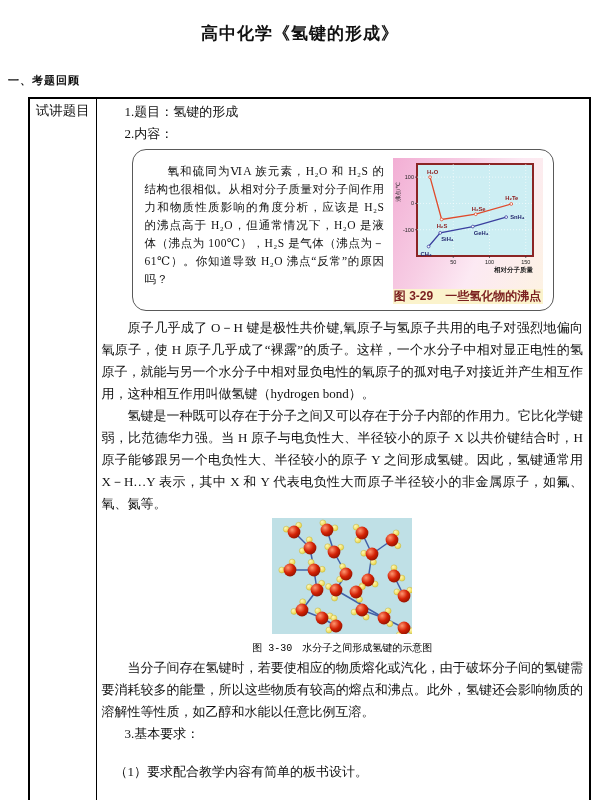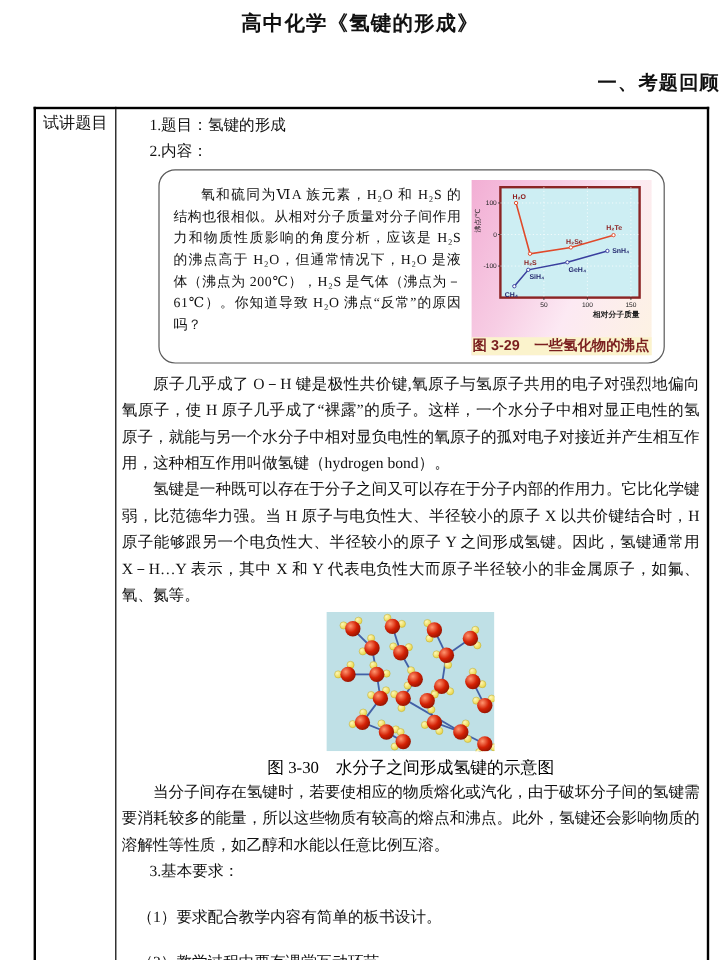--- a/index.html
+++ b/index.html
@@ -1,60 +1,60 @@
 <!DOCTYPE html>
 <html lang="zh"><head>
 <meta charset="utf-8">
 <style>
   * { margin:0; padding:0; box-sizing:border-box; }
   html,body { width:600px; height:800px; background:#ffffff; overflow:hidden;
     font-family:"Liberation Serif","DejaVu Serif",serif; color:#111; }
-  .page { width:600px; height:782px; padding-top:8px; }
+  .page { width:600px; height:782px; padding-top:22px; }
   .doc-title { text-align:center; font-size:17px; font-weight:700; letter-spacing:1px;
     font-family:"Liberation Sans","DejaVu Sans",sans-serif; margin-bottom:28px; }
-  .section-heading { font-size:16px; font-weight:700; margin:0 0 9px 8px; letter-spacing:1px;
-    font-family:"Liberation Sans","DejaVu Sans",sans-serif;text-align:right; }
+  .section-heading { font-size:11px; font-weight:700; margin:0 0 9px 8px; letter-spacing:1px;
+    font-family:"Liberation Sans","DejaVu Sans",sans-serif; }
   table.qa { border-collapse:collapse; margin-left:28px; width:563px; border:2px solid #000; }
   table.qa td { border:1px solid #000; vertical-align:top; }
   td.label-cell { width:67px; text-align:center; vertical-align:middle; font-size:13.5px; padding:3px 2px; }
   td.source-value { text-align:center; font-size:13.5px; padding:3px 2px; }
   td.content-cell { padding:2px 6px 4px 5px; font-size:13px; line-height:22px; }
   .plain-line { line-height:22px;margin-left:23px; }
   .excerpt-box { border:1.5px solid #595959; border-radius:14px; margin:4px 2px 6px 30px;
     width:422px; padding:8px 10px 6px 12px; display:flex; gap:8px; }
   .excerpt-text { flex:1; font-size:11.5px; line-height:18px; text-indent:2em;
     text-align:justify; letter-spacing:.5px; padding-top:4px; }
   .bp-figure { width:150px; flex:none;
     background:linear-gradient(115deg,#f2aed4 0%,#f7cde4 35%,#fcE9f3 60%,#fdf3e2 100%); }
   .bp-caption { font-size:12px; font-weight:700; color:#7a1f1f; text-align:center; line-height:15px;
     background:#fbf3cc; font-family:"Liberation Sans","DejaVu Sans",sans-serif; }
   .para { text-indent:2em; text-align:justify; line-height:22px; }
   .mol-figure { width:140px; margin:3px auto 0; }
-  .mol-caption { font-size:14px; text-align:center; line-height:16px; color:#000;
-    font-family:Liberation Serif, serif; }
+  .mol-caption { font-size:10px; text-align:center; line-height:16px; color:#000;
+    font-family:Liberation Mono, monospace; }
   .req-line { padding-left:1em; line-height:22px;margin-top:16px; }
   svg text { font-family:"Liberation Sans","DejaVu Sans",sans-serif; }
 </style>
 </head>
 <body>
 
 <div class="page">
   <div class="doc-title">高中化学《氢键的形成》</div>
   <div class="section-heading">一、考题回顾</div>
 
   <table class="qa">
     <tbody>
     <tr>
       <td class="label-cell">试讲题目</td>
       <td class="content-cell">
         <div class="plain-line">1.题目：氢键的形成</div>
         <div class="plain-line">2.内容：</div>
 
         <div class="excerpt-box">
-          <div class="excerpt-text">氧和硫同为ⅥA 族元素，H₂O 和 H₂S 的结构也很相似。从相对分子质量对分子间作用力和物质性质影响的角度分析，应该是 H₂S 的沸点高于 H₂O，但通常情况下，H₂O 是液体（沸点为 200℃），H₂S 是气体（沸点为－61℃）。你知道导致 H₂O 沸点“反常”的原因吗？</div>
+          <div class="excerpt-text">氧和硫同为ⅥA 族元素，H₂O 和 H₂S 的结构也很相似。从相对分子质量对分子间作用力和物质性质影响的角度分析，应该是 H₂S 的沸点高于 H₂O，但通常情况下，H₂O 是液体（沸点为 100℃），H₂S 是气体（沸点为－61℃）。你知道导致 H₂O 沸点“反常”的原因吗？</div>
           <div class="bp-figure">
             <svg id="bp-chart" width="150" height="124" viewBox="0 0 150 124">
                   <rect x="24" y="6" width="116" height="92" fill="#cdeef3" stroke="#8b2424" stroke-width="2"></rect>
                   <line x1="24" y1="19.142857142857142" x2="140" y2="19.142857142857142" stroke="#ffffff" stroke-width="0.6" stroke-dasharray="1,2"></line>
                   <line x1="24" y1="45.42857142857143" x2="140" y2="45.42857142857143" stroke="#ffffff" stroke-width="0.6" stroke-dasharray="1,2"></line>
                   <line x1="24" y1="71.71428571428571" x2="140" y2="71.71428571428571" stroke="#ffffff" stroke-width="0.6" stroke-dasharray="1,2"></line>
                   <line x1="60.25" y1="6" x2="60.25" y2="98" stroke="#ffffff" stroke-width="0.6" stroke-dasharray="1,2"></line>
                   <line x1="96.5" y1="6" x2="96.5" y2="98" stroke="#ffffff" stroke-width="0.6" stroke-dasharray="1,2"></line>
                   <line x1="132.75" y1="6" x2="132.75" y2="98" stroke="#ffffff" stroke-width="0.6" stroke-dasharray="1,2"></line>
                   <line x1="22" y1="19.142857142857142" x2="24" y2="19.142857142857142" stroke="#333" stroke-width="0.7"></line>

